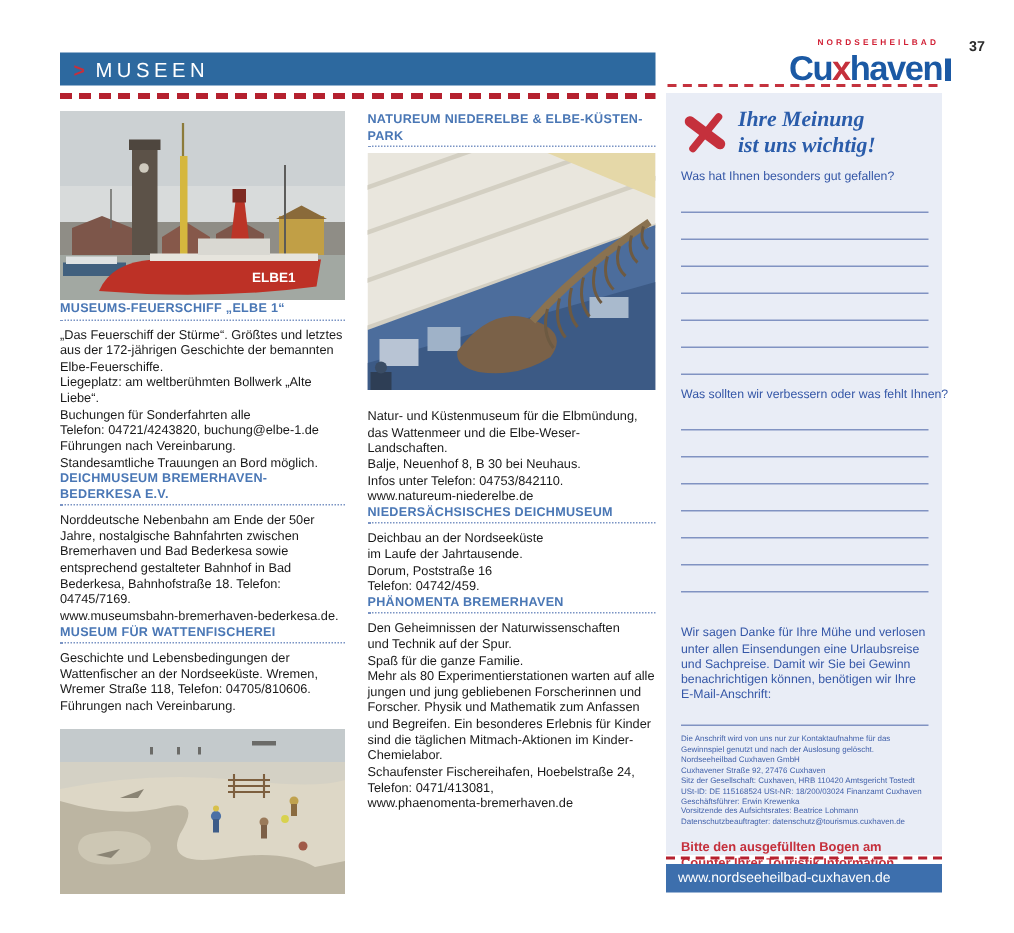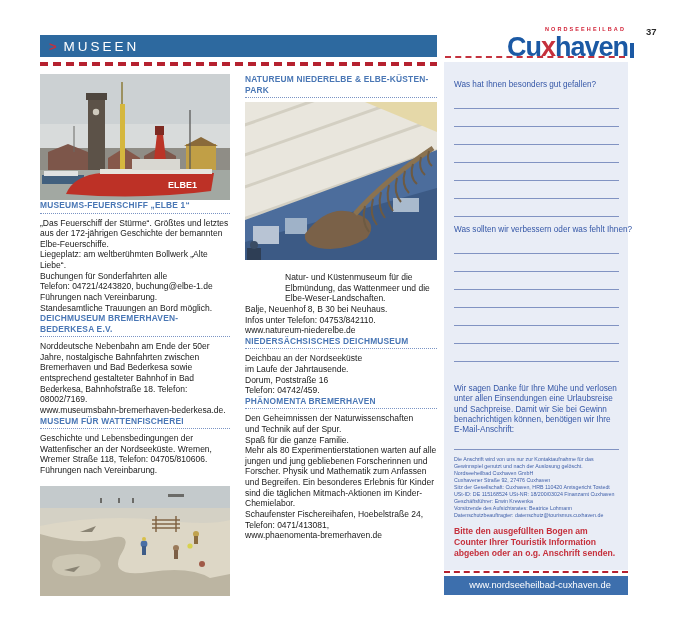--- a/index.html
+++ b/index.html
@@ -9,53 +9,53 @@
   
   .museen-bar{position:absolute;left:40px;top:35px;width:397px;height:22px;background:#2d699f;
               display:flex;align-items:center;padding-left:9px;box-sizing:border-box;}
   .museen-arrow{color:#c5303c;font-weight:bold;font-size:13px;margin-right:7px;}
   .museen-title{color:#fff;font-size:13.5px;letter-spacing:3px;}
   .dash-thick{position:absolute;left:40px;top:62px;width:397px;height:4px;
               background:repeating-linear-gradient(90deg,#b5212f 0 8px,transparent 8px 13px);}
   .page-num{position:absolute;left:646px;top:26px;font-size:9.5px;font-weight:bold;color:#2b2b2b;}
   .logo{position:absolute;left:496px;top:27px;width:138px;text-align:right;line-height:1;}
   .logo-tagline{color:#d11f34;font-size:5.5px;font-weight:bold;letter-spacing:2.1px;margin-right:8px;}
-  .logo-brand{font-size:27px;font-weight:bold;color:#1b59a4;letter-spacing:-1px;margin-top:1px;
+  .logo-brand{font-size:23px;font-weight:bold;color:#1b59a4;letter-spacing:-1px;margin-top:1px;
               display:flex;justify-content:flex-end;align-items:flex-end;}
   .logo-x{color:#c5303c;}
   .logo-tab{display:inline-block;width:4px;height:15px;background:#1b59a4;margin:0 0 3px 2px;}
   .dash-thin{position:absolute;left:445px;top:56px;width:180px;border-top:2px dashed #c4323e;}
 
   
   .col-left{position:absolute;left:40px;top:74px;width:190px;}
   .col-mid{position:absolute;left:245px;top:74px;width:192px;}
   .photo{display:block;width:100%;}
   h3.sec{margin:0;color:#4a77b5;font-size:8.4px;font-weight:bold;letter-spacing:.2px;
          border-bottom:1px dotted #7a94c4;padding-bottom:2px;line-height:1.25;}
   .body-text{font-size:8.5px;line-height:1.25;margin:0;}
   .body-text + .body-text{margin-top:0;}
-  .mt4{margin-top:4px;} .mt10{margin-top:10px;} .mt12{margin-top:12px;margin-left:40px;} .mt16{margin-top:16px;}
+  .mt4{margin-top:4px;} .mt10{margin-top:10px;} .mt12{margin-top:12px;} .mt16{margin-top:16px;}
 
   
   .panel{position:absolute;left:444px;top:62px;width:184px;height:508px;background:#e9edf6;
          box-sizing:border-box;padding:10px 9px 0 10px;}
   .panel-head{display:flex;align-items:flex-start;}
   .xmark{flex:0 0 32px;margin-top:2px;}
   .panel-title{font-family:"Liberation Serif",serif;font-style:italic;font-weight:bold;
                color:#2a5caa;font-size:14.5px;line-height:1.15;margin-left:6px;}
   .question{color:#3557a7;font-size:8.2px;margin-top:8px;white-space:nowrap;}
   .rule{height:17px;border-bottom:1px solid #8193c2;}
   .rules{margin-top:2px;}
   .thanks{color:#3557a7;font-size:8.2px;line-height:1.25;margin-top:22px;}
   .email-rule{height:14px;border-bottom:1px solid #8193c2;margin-bottom:6px;}
   .legal{color:#3f5fa9;font-size:5.3px;line-height:1.32;margin-top:6px;}
   .submit-note{color:#c5303c;font-size:8.6px;font-weight:bold;line-height:1.25;margin-top:7px;}
   .panel-dash{position:absolute;left:444px;top:571px;width:184px;border-top:2px dashed #b5212f;}
   .web-bar{position:absolute;left:444px;top:576px;width:184px;height:19px;background:#3d6fad;
-           color:#fff;font-size:9.3px;line-height:19px;padding-left:8px;box-sizing:border-box;text-align:center;}
+           color:#fff;font-size:9.3px;line-height:19px;padding-left:8px;box-sizing:border-box;}
 </style>
 </head>
 <body>
 
 <div class="page">
 
   <div class="museen-bar">
     <span class="museen-arrow">&gt;</span>
     <span class="museen-title">MUSEEN</span>
   </div>
@@ -102,21 +102,21 @@
 
     <h3 class="sec mt10">MUSEUMS-FEUERSCHIFF „ELBE 1“</h3>
     <p class="body-text mt4">„Das Feuerschiff der Stürme“. Größtes und letztes aus der 172-jährigen Geschichte der bemannten Elbe-Feuerschiffe.</p>
     <div class="body-text">Liegeplatz: am weltberühmten Bollwerk „Alte Liebe“.</div>
     <div class="body-text">Buchungen für Sonderfahrten alle</div>
     <div class="body-text">Telefon: 04721/4243820, buchung@elbe-1.de</div>
     <div class="body-text">Führungen nach Vereinbarung.</div>
     <div class="body-text">Standesamtliche Trauungen an Bord möglich.</div>
 
     <h3 class="sec mt12">DEICHMUSEUM BREMERHAVEN-BEDERKESA E.V.</h3>
-    <p class="body-text mt4">Norddeutsche Nebenbahn am Ende der 50er Jahre, nostalgische Bahnfahrten zwischen Bremerhaven und Bad Bederkesa sowie entsprechend gestalteter Bahnhof in Bad Bederkesa, Bahnhofstraße 18. Telefon: 08002/7169.</p>
+    <p class="body-text mt4">Norddeutsche Nebenbahn am Ende der 50er Jahre, nostalgische Bahnfahrten zwischen Bremerhaven und Bad Bederkesa sowie entsprechend gestalteter Bahnhof in Bad Bederkesa, Bahnhofstraße 18. Telefon: 04745/7169.</p>
     <div class="body-text">www.museumsbahn-bremerhaven-bederkesa.de.</div>
 
     <h3 class="sec mt12">MUSEUM FÜR WATTENFISCHEREI</h3>
     <p class="body-text mt4">Geschichte und Lebensbedingungen der Wattenfischer an der Nordseeküste. Wremen, Wremer Straße 118, Telefon: 04705/810606.</p>
     <div class="body-text">Führungen nach Vereinbarung.</div>
 
     <svg class="photo mt10" width="190" height="110" viewBox="0 0 190 110">
       <rect width="190" height="110" fill="#d4d1c5"></rect>
       <rect width="190" height="22" fill="#c4cacc"></rect>
       <rect x="128" y="8" width="16" height="3" fill="#6b6b68"></rect>
@@ -196,20 +196,30 @@
     <div class="body-text mt4">Den Geheimnissen der Naturwissenschaften</div>
     <div class="body-text">und Technik auf der Spur.</div>
     <div class="body-text">Spaß für die ganze Familie.</div>
     <p class="body-text mt10">Mehr als 80 Experimentierstationen warten auf alle jungen und jung gebliebenen Forscherinnen und Forscher. Physik und Mathematik zum Anfassen und Begreifen. Ein besonderes Erlebnis für Kinder sind die täglichen Mitmach-Aktionen im Kinder-Chemielabor.</p>
     <div class="body-text mt10">Schaufenster Fischereihafen, Hoebelstraße 24,</div>
     <div class="body-text">Telefon: 0471/413081,</div>
     <div class="body-text">www.phaenomenta-bremerhaven.de</div>
   </div>
 
   <div class="panel">
+    <div class="panel-head">
+      <svg class="xmark" width="30" height="28" viewBox="0 0 30 28">
+        <path d="M5 7 L25 22" stroke="#c5303c" stroke-width="7" stroke-linecap="round"></path>
+        <path d="M24 4 L7 25" stroke="#c5303c" stroke-width="5" stroke-linecap="round"></path>
+      </svg>
+      <div class="panel-title">
+        <div>Ihre Meinung</div>
+        <div>ist uns wichtig!</div>
+      </div>
+    </div>
 
     <div class="question">Was hat Ihnen besonders gut gefallen?</div>
     <div class="rules">
       <div class="rule"></div>
       <div class="rule"></div>
       <div class="rule"></div>
       <div class="rule"></div>
       <div class="rule"></div>
       <div class="rule"></div>
       <div class="rule"></div>

